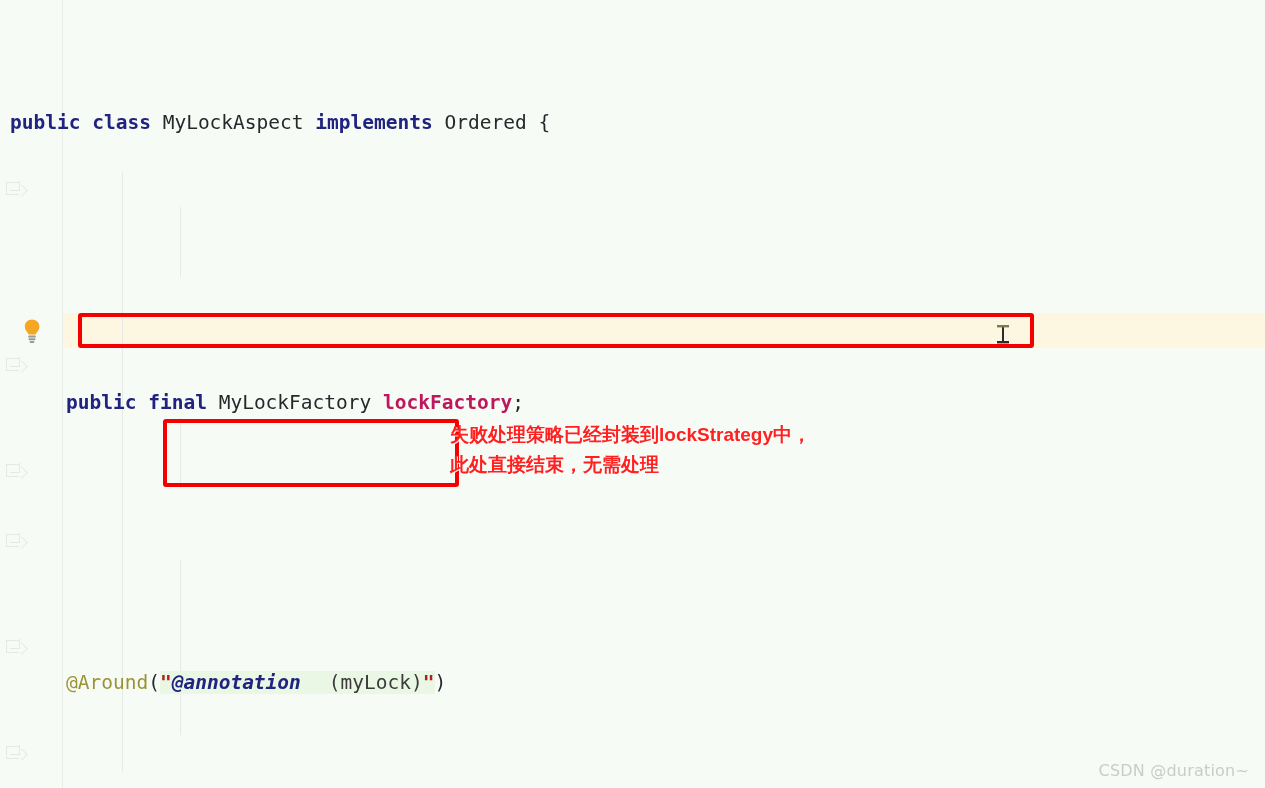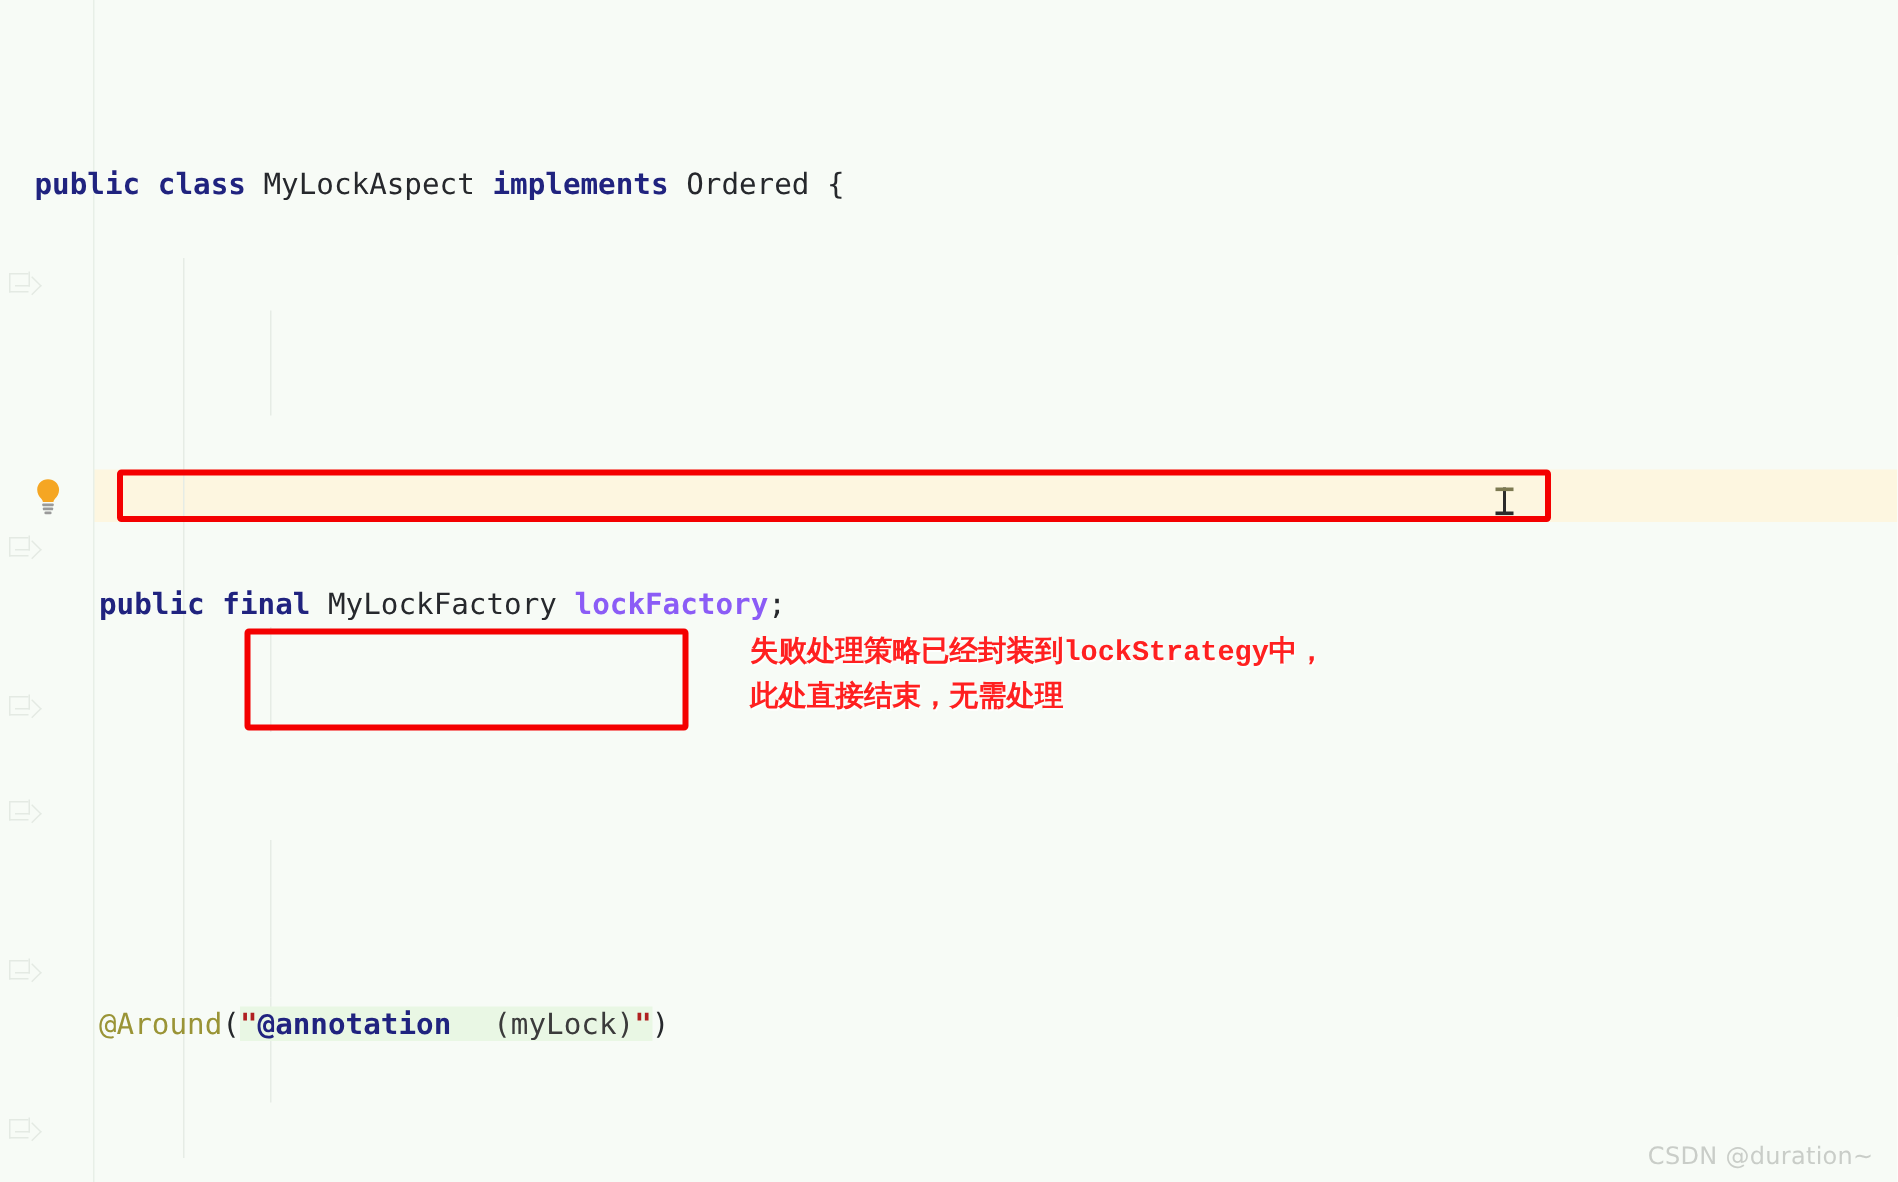--- a/index.html
+++ b/index.html
@@ -79,25 +79,25 @@
   }
   .line {
     position: relative;
     height: 35px;
     padding-left: 8px;
   }
 
   
   .kw      { color: #20237f; font-weight: bold; }
   .ident   { color: #26282c; }
-  .field   { color: #8b5cf6; font-weight: bold; }
+  .field   { color: #be185d; font-weight: bold; }
   .anno    { color: #9a9436; text-align: center; }
   .strbg   { background: #e9f7e4; }
   .strq    { color: #b02020; font-weight: bold; }
-  .strkw   { color: #20237f; font-weight: bold; }
+  .strkw   { color: #20237f; font-weight: bold; font-style: italic; }
   .strpl   { color: #3b3b3b; margin-left: 28px; }
 
   
   #hl-row {
     position: absolute;
     left: 0; top: 313px;
     width: 1265px; height: 35px;
     background: #fdf6e0;
   }
 
@@ -115,24 +115,24 @@
     border-radius: 3px;
     box-sizing: border-box;
     pointer-events: none;
   }
   #redbox-1 { left: 78px;  top: 313px; width: 956px; height: 35px; }
   #redbox-2 { left: 163px; top: 419px; width: 296px; height: 68px; }
 
   
   #note {
     position: absolute;
-    left: 500px;
+    left: 450px;
     top: 420px;
     color: #ff2020;
-    font-family: Liberation Mono, monospace;
+    font-family: Liberation Sans, sans-serif;
     font-size: 19px;
     font-weight: bold;
     line-height: 30px;
     white-space: pre-line;
     text-shadow: 1px 1px 0 rgba(255,255,255,0.85);
   }
 
   
   #caret {
     position: absolute;
@@ -179,21 +179,21 @@
   </svg>
 
   <div class="indent-guide" style="left:122px; top:172px; height:600px;"></div>
   <div class="indent-guide" style="left:180px; top:207px; height:70px;"></div>
   <div class="indent-guide" style="left:180px; top:418px; height:70px;"></div>
   <div class="indent-guide" style="left:180px; top:560px; height:105px;"></div>
   <div class="indent-guide" style="left:180px; top:665px; height:70px;"></div>
 
   <div id="code">
 
-    <div class="line" style="padding-left:23px;"><span class="kw">public</span> <span class="kw">class</span> <span class="ident">MyLockAspect</span> <span class="kw">implements</span> <span class="ident">Ordered</span> <span class="ident">{</span></div>
+    <div class="line" style="padding-left:10px;"><span class="kw">public</span> <span class="kw">class</span> <span class="ident">MyLockAspect</span> <span class="kw">implements</span> <span class="ident">Ordered</span> <span class="ident">{</span></div>
 
     <div class="line"></div>
 
     <div class="line" style="padding-left:66px;"><span class="kw">public</span> <span class="kw">final</span> <span class="ident">MyLockFactory</span> <span class="field">lockFactory</span><span class="ident">;</span></div>
 
     <div class="line"></div>
 
     <div class="line" style="padding-left:66px;"><span class="anno">@Around</span><span class="ident">(</span><span class="strbg"><span class="strq">"</span><span class="strkw">@annotation</span><span class="strpl">(myLock)</span><span class="strq">"</span></span><span class="ident">)</span></div>
 
     

